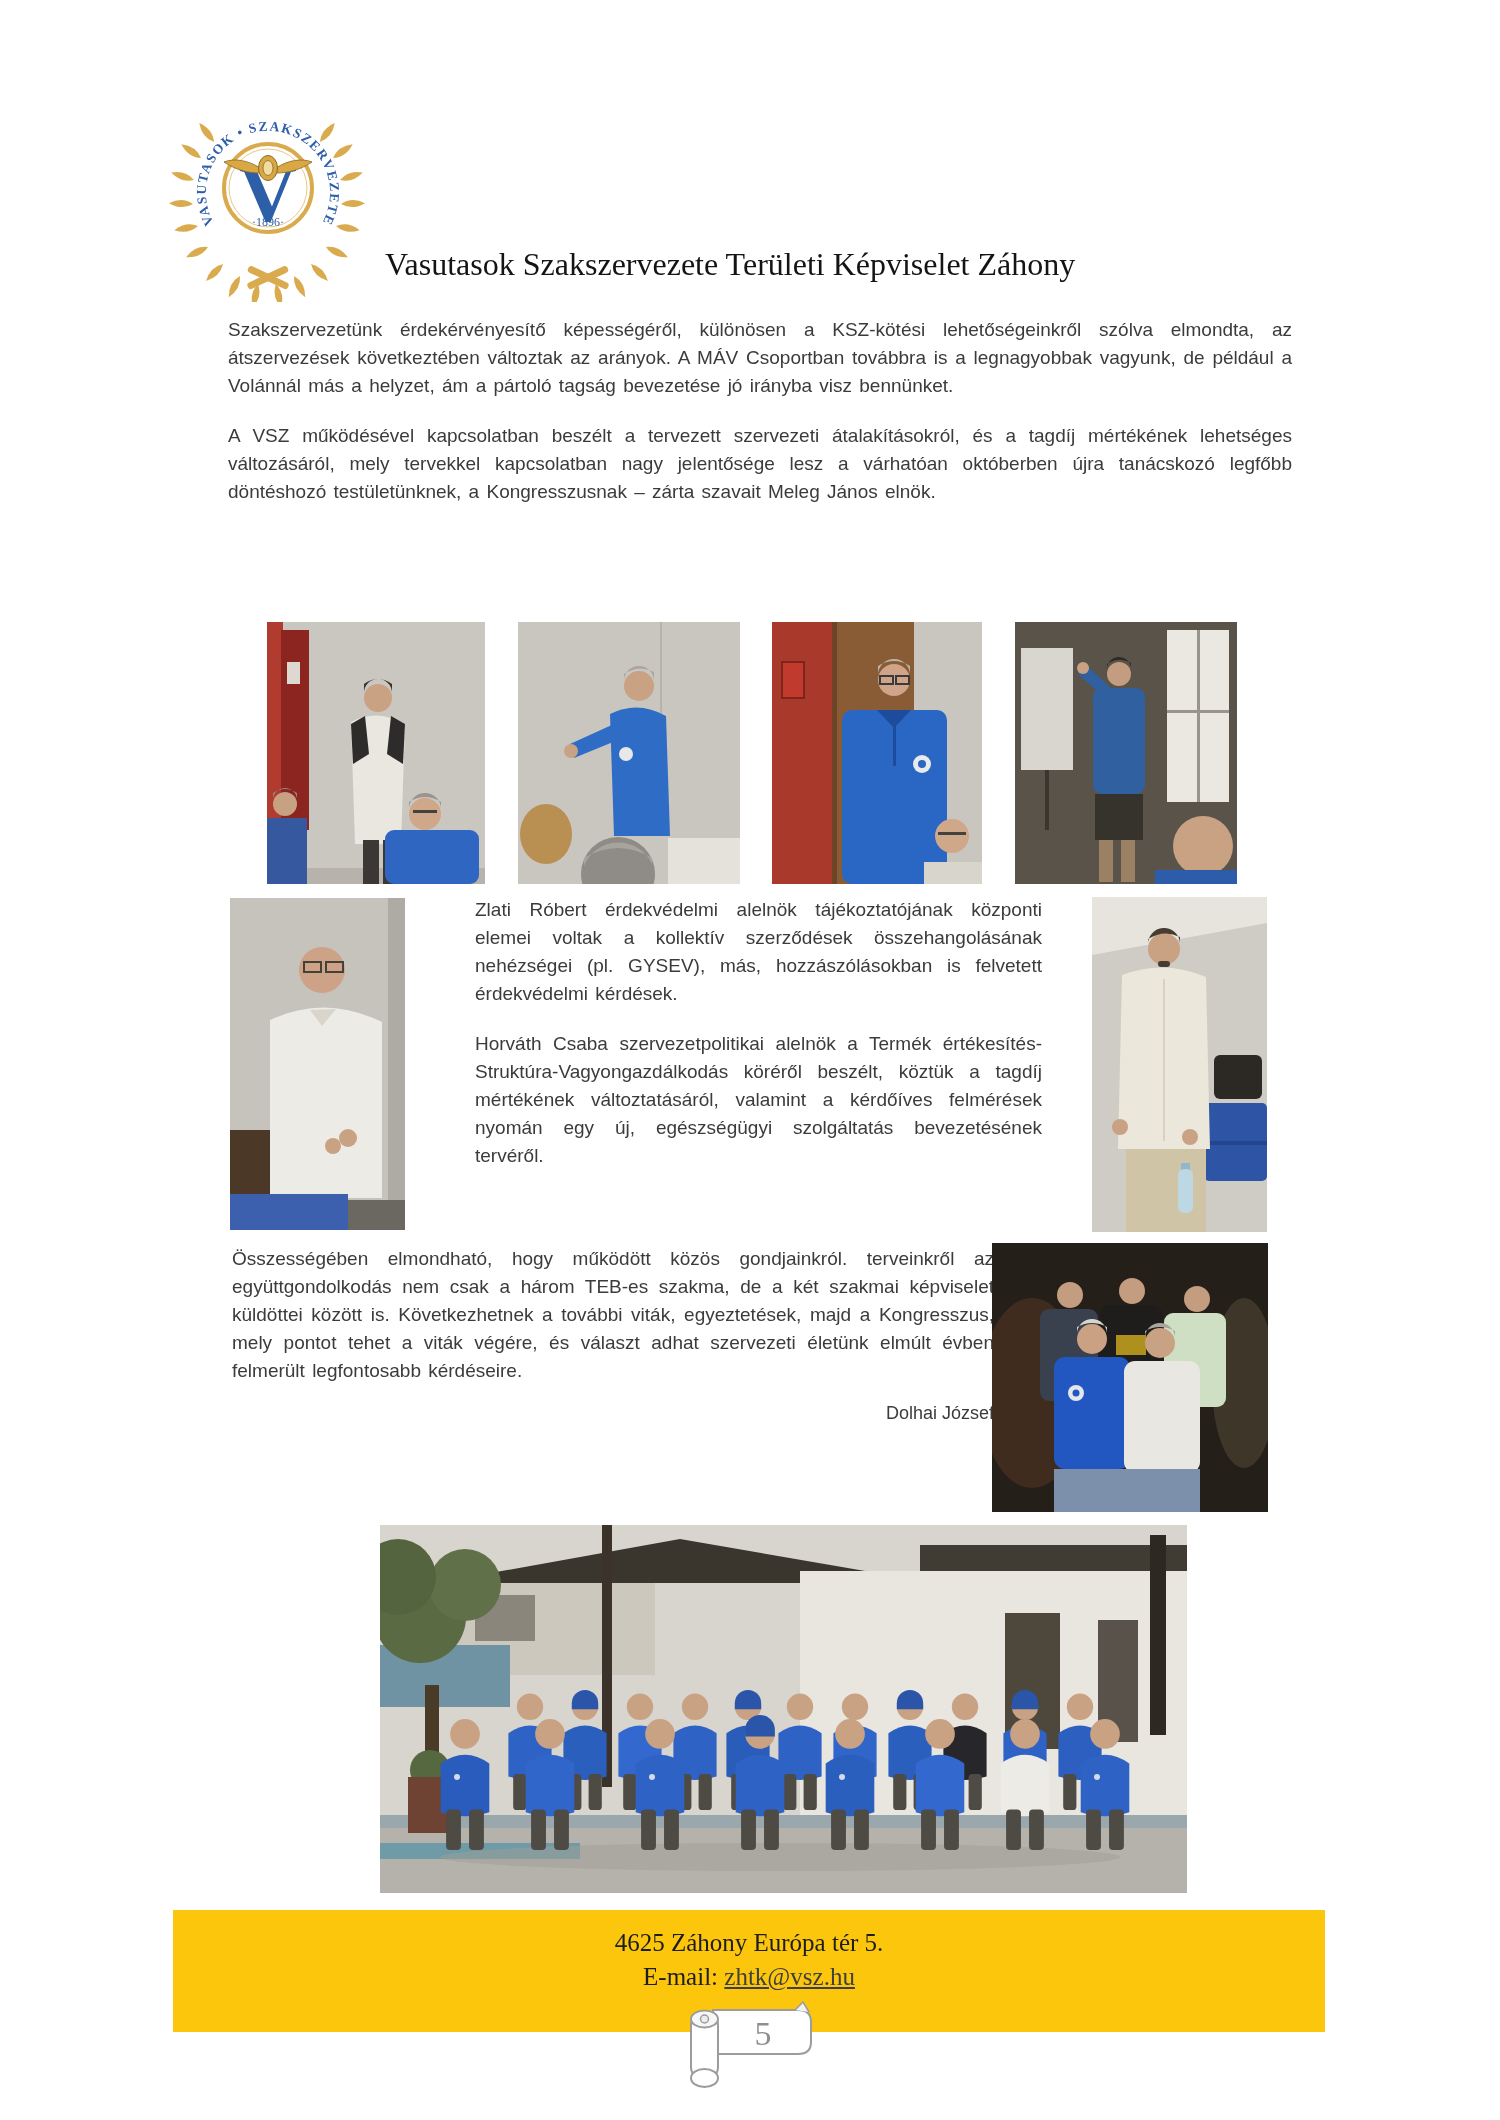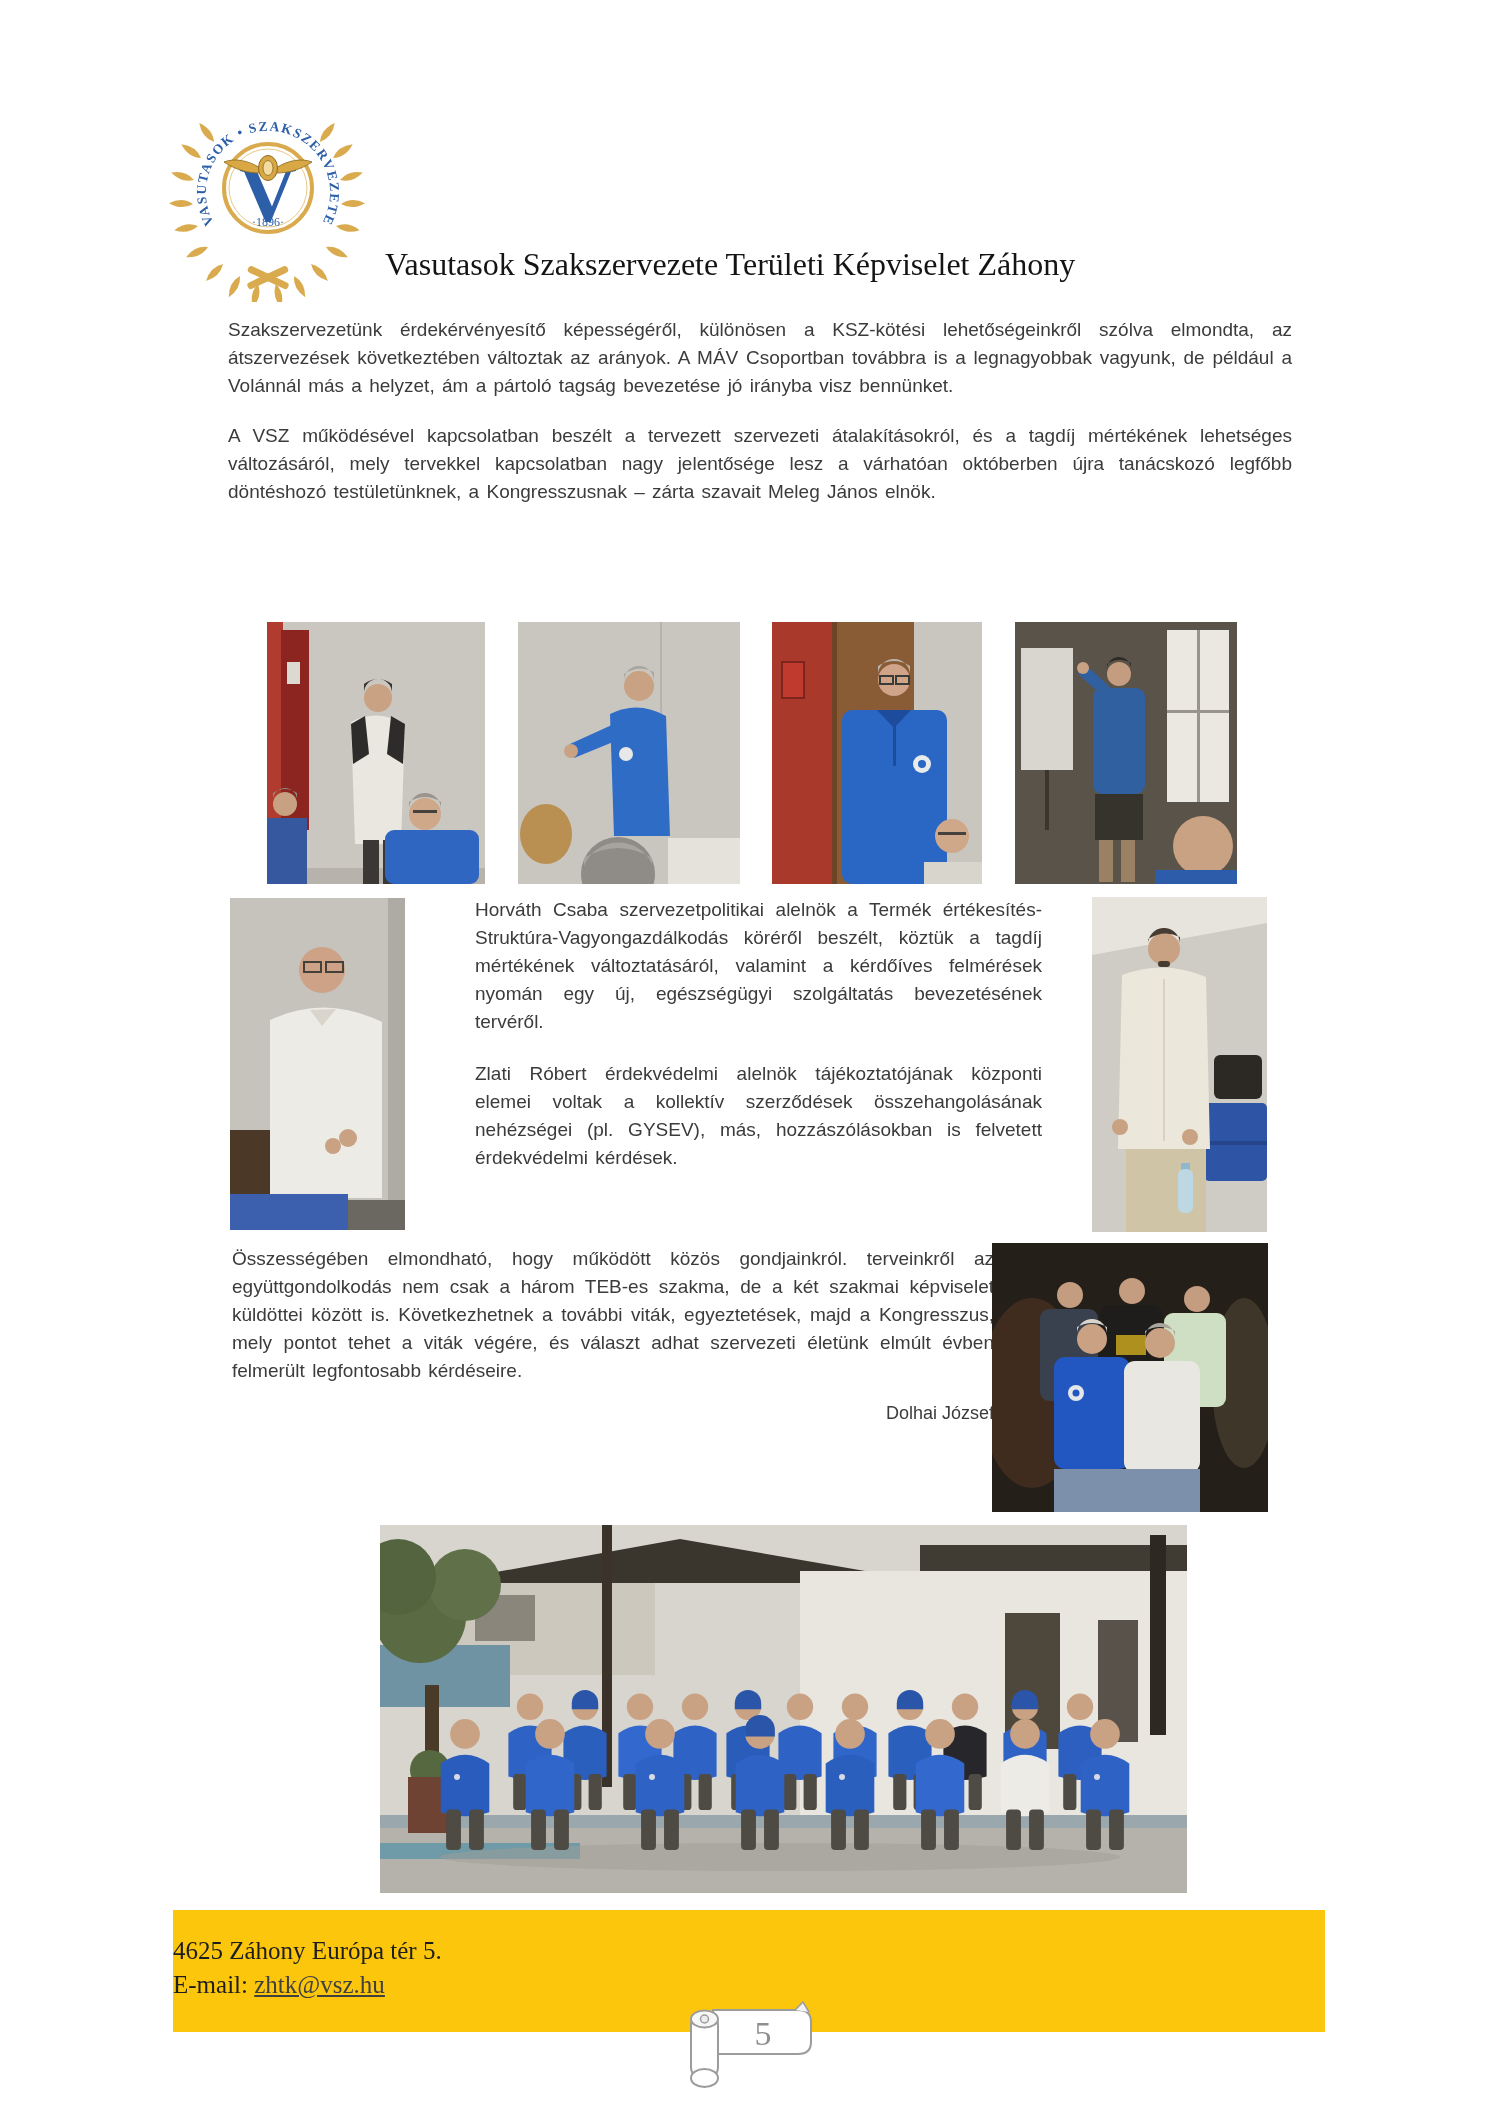--- a/index.html
+++ b/index.html
@@ -14,21 +14,21 @@
   }
   .page-title{
     font-family:"Liberation Serif",serif;font-weight:400;
     font-size:32px;color:#141414;white-space:nowrap;margin:0;
   }
   figure{margin:0;}
   figure svg{display:block;width:100%;height:100%;}
   .footer-bar{
     background:#FCC60D;
     font-family:"Liberation Serif",serif;font-size:25px;line-height:34px;
-    color:#1d1d1d;padding-top:24px;box-sizing:border-box;
+    color:#1d1d1d;text-align:center;padding-top:16px;box-sizing:border-box;
   }
   .footer-bar .line{margin:0;}
   .email-link{color:#404040;text-decoration:underline;cursor:pointer;}
   .signature{
     font-size:18px;line-height:28px;text-align:right;color:#3b3b3b;margin:14px 0 0 0;
   }
   .logo-box svg{display:block;}
 </style>
 </head>
 <body>
@@ -185,22 +185,22 @@
     <rect x="74" y="64" width="17" height="10" fill="none" stroke="#44403a" stroke-width="2"></rect>
     <rect x="96" y="64" width="17" height="10" fill="none" stroke="#44403a" stroke-width="2"></rect>
     <circle cx="118" cy="240" r="9" fill="#c9a183"></circle>
     <circle cx="103" cy="248" r="8" fill="#c9a183"></circle>
     <rect x="0" y="296" width="118" height="36" fill="#3c5fae"></rect>
     <rect x="118" y="302" width="57" height="30" fill="#6b6862"></rect>
   </svg>
 </figure>
 
 <div class="abs" style="left:475px;top:896px;width:567px;">
+  <p class="par">Zlati Róbert érdekvédelmi alelnök tájékoztatójának központi elemei voltak a kollektív szerződések összehangolásának nehézségei (pl. GYSEV), más, hozzászólásokban is felvetett érdekvédelmi kérdések.</p>
   <p class="par" style="margin-bottom:24px;">Horváth Csaba szervezetpolitikai alelnök a Termék értékesítés-Struktúra-Vagyongazdálkodás köréről beszélt, köztük a tagdíj mértékének változtatásáról, valamint a kérdőíves felmérések nyomán egy új, egészségügyi szolgáltatás bevezetésének tervéről.</p>
-  <p class="par">Zlati Róbert érdekvédelmi alelnök tájékoztatójának központi elemei voltak a kollektív szerződések összehangolásának nehézségei (pl. GYSEV), más, hozzászólásokban is felvetett érdekvédelmi kérdések.</p>
 </div>
 
 <figure class="abs" style="left:1092px;top:897px;width:175px;height:335px;" aria-label="Speaker in a cream shirt standing among blue conference chairs">
   <svg viewBox="0 0 175 335">
     <rect width="175" height="335" fill="#cfccc5"></rect>
     <polygon points="0,0 175,0 175,26 0,58" fill="#e6e4dd"></polygon>
     <rect x="122" y="158" width="48" height="44" rx="6" fill="#2c2925"></rect>
     <rect x="112" y="206" width="63" height="78" rx="5" fill="#2e54a6"></rect>
     <rect x="112" y="244" width="63" height="4" fill="#24448c"></rect>
     <circle cx="72" cy="52" r="16" fill="#c9a183"></circle>

